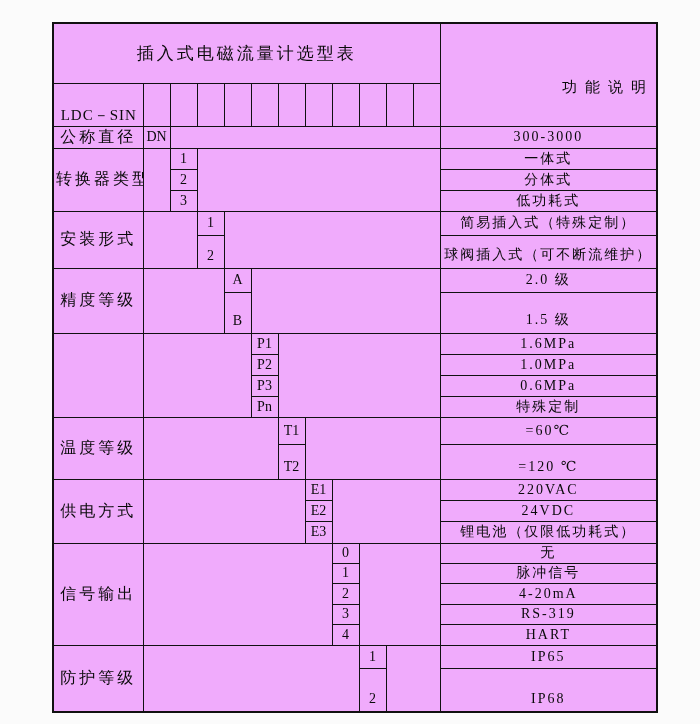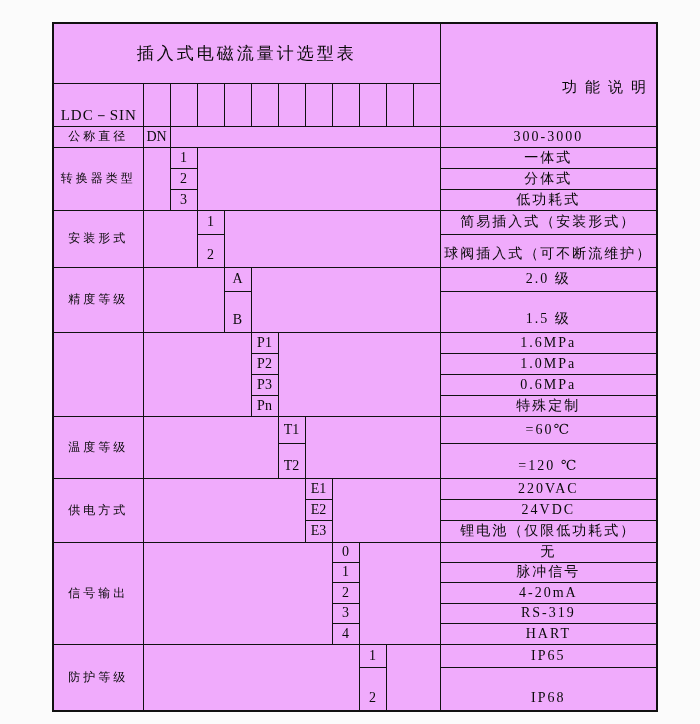--- a/index.html
+++ b/index.html
@@ -30,21 +30,21 @@
   }
   
   tr.h60{height:60px} tr.h43{height:43px} tr.h21{height:21px}
   tr.h24{height:24px} tr.h33{height:33px} tr.h41{height:41px}
   tr.h27{height:27px} tr.h35{height:35px} tr.h20{height:20px}
   tr.h22{height:22px} tr.h23{height:23px} tr.h44{height:44px}
   
   td.title{font-size:17px;letter-spacing:3px;}
   td.deschead{letter-spacing:8px;padding-top:25px;font-size:15px;text-align:right;}
   td.model{text-align:center;vertical-align:bottom;padding-left:3px;padding-bottom:1px;font-size:15px;letter-spacing:1px;}
-  td.label{letter-spacing:3px;font-size:12px;}
+  td.label{letter-spacing:3px;font-size:16px;}
   td.code{letter-spacing:0;}
   td.desc{letter-spacing:2px;}
   td.vb{vertical-align:bottom;padding-bottom:4px;}
 </style>
 </head>
 <body>
 
 <table class="sel">
   <colgroup>
     <col style="width:90px">
@@ -104,21 +104,21 @@
   <tr class="h21">
     <td class="code">3</td>
     <td class="desc">低功耗式</td>
   </tr>
 
   <tr class="h24">
     <td rowspan="2" class="label">安装形式</td>
     <td rowspan="2" colspan="2"></td>
     <td class="code">1</td>
     <td rowspan="2" colspan="8"></td>
-    <td class="desc">简易插入式（安装形式）</td>
+    <td class="desc">简易插入式（特殊定制）</td>
   </tr>
   <tr class="h33">
     <td class="code vb">2</td>
     <td class="desc vb">球阀插入式（可不断流维护）</td>
   </tr>
 
   <tr class="h24">
     <td rowspan="2" class="label">精度等级</td>
     <td rowspan="2" colspan="3"></td>
     <td class="code">A</td>

